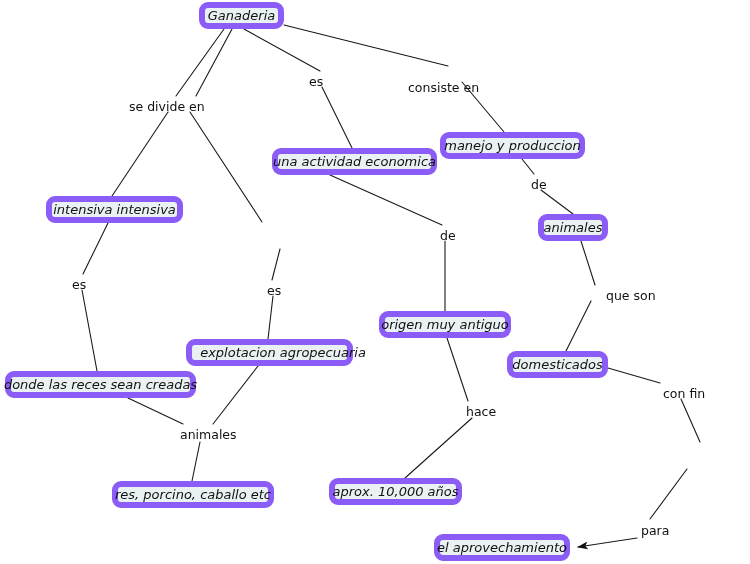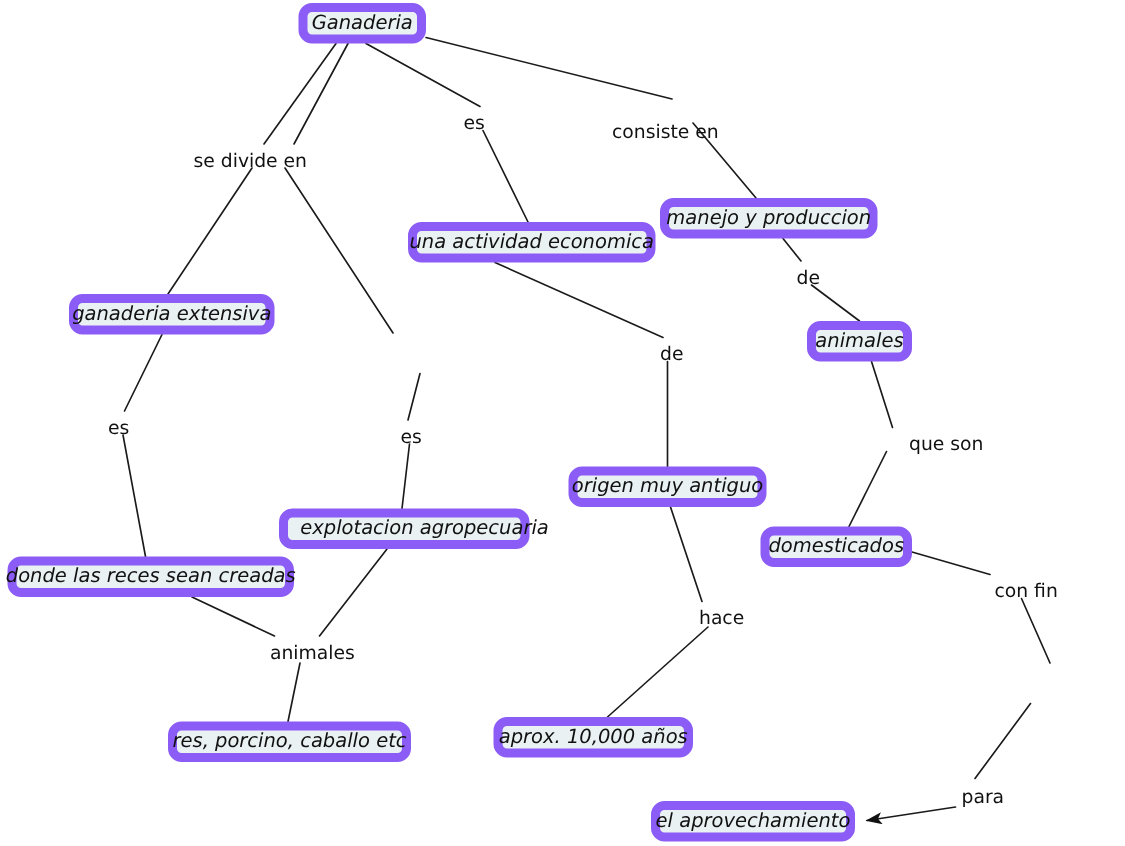--- a/index.html
+++ b/index.html
@@ -102,21 +102,21 @@
       <path d="M447,338 L468,401"></path>
       <path d="M472,418 L405,478"></path>
 
       <path d="M687,469 L650,519"></path>
       <path d="M637,538 L578,547" marker-end="url(#arrowhead)"></path>
     </g>
   </svg>
 
   <div class="cmap-node" style="left:199px;top:2px;width:85px;">Ganaderia</div>
 
-  <div class="cmap-node" style="left:46px;top:196px;width:137px;">ganaderia extensiva</div>
+  <div class="cmap-node" style="left:46px;top:196px;width:137px;">intensiva intensiva</div>
 
 
   <div class="cmap-node" style="left:272px;top:148px;width:165px;">una actividad economica</div>
 
   <div class="cmap-node" style="left:440px;top:132px;width:145px;">manejo y produccion</div>
 
   <div class="cmap-node" style="left:538px;top:214px;width:70px;">animales</div>
 
   <div class="cmap-node" style="left:5px;top:371px;width:191px;">donde las reces sean creadas</div>
 

